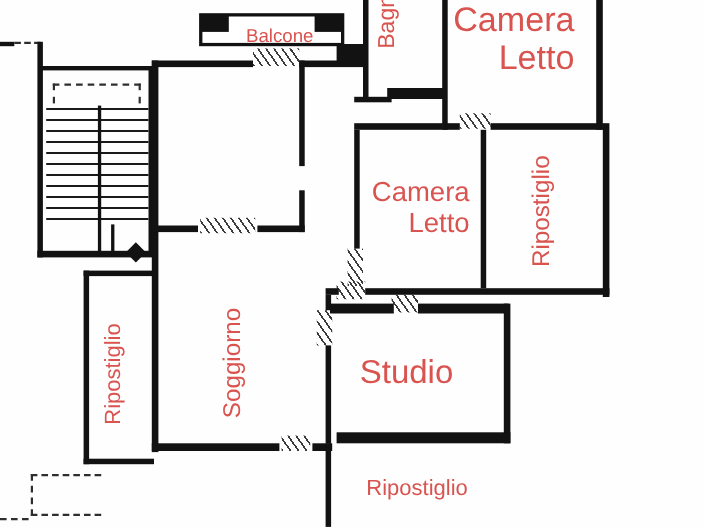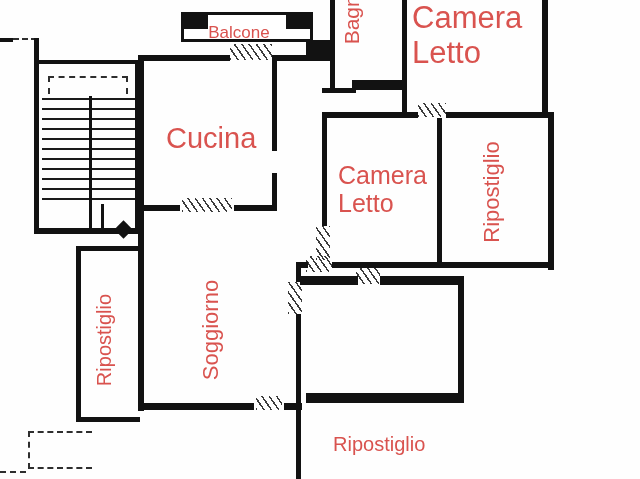--- a/index.html
+++ b/index.html
@@ -5,21 +5,21 @@
   html,body{margin:0;padding:0;background:#ffffff;}
   .plan{
     position:relative;width:640px;height:479px;background:#fefefe;
     overflow:hidden;font-family:"Liberation Sans",sans-serif;
   }
   .wall{position:absolute;background:var(--color-wall,#121212);}
   .outline{position:absolute;border:3px solid var(--color-wall,#121212);box-sizing:border-box;background:#fff;}
   .fill{position:absolute;background:var(--color-wall,#121212);}
   .hatch{position:absolute;background:repeating-linear-gradient(55deg,rgba(25,25,25,.85) 0 1.5px,transparent 1.5px 6px);}
   .label{position:absolute;color:var(--color-label,#d9534f);line-height:1.12;}
-  .label .line{display:block;}
+  .label .line{display:block;text-align:right;}
   .vlabel{
     position:absolute;color:var(--color-label,#d9534f);
     transform:translate(-50%,-50%) rotate(-90deg);
     transform-origin:center center;white-space:nowrap;
   }
   .watermark{
     position:absolute;left:160px;top:200px;width:330px;
     color:var(--color-watermark,#bfbfbf);opacity:.82;
     font-size:47px;letter-spacing:6px;font-weight:400;
   }
@@ -102,38 +102,38 @@
   <div class="hatch" style="left:356px;top:268px;width:24px;height:16px;"></div>
   <div class="wall" style="left:458px;top:276px;width:6px;height:127px;"></div>
   <div class="wall" style="left:306px;top:393px;width:158px;height:10px;"></div>
 
   <div class="wall" style="left:296px;top:403px;width:5px;height:76px;"></div>
 
   <div class="terrace" style="left:28px;top:431px;width:64px;height:38px;"></div>
   <div class="dash-h" style="left:0px;top:471px;width:26px;height:0;"></div>
 
 
-  <div class="label" style="left:193px;top:23px;width:92px;text-align:center;font-size:17px;">Balcone</div>
+  <div class="label" style="left:193px;top:23px;width:92px;text-align:right;font-size:17px;">Balcone</div>
 
   <div class="vlabel" style="left:352px;top:14px;font-size:21px;">Bagno</div>
 
   <div class="label" style="left:412px;top:1px;font-size:31px;">
     <span class="line">Camera</span>
     <span class="line">Letto</span>
   </div>
 
-  <div class="label" style="left:166px;top:122px;font-size:29px;">Cucina</div>
 
   <div class="label" style="left:338px;top:161px;font-size:25px;">
     <span class="line">Camera</span>
     <span class="line">Letto</span>
   </div>
 
   <div class="vlabel" style="left:492px;top:192px;font-size:22px;">Ripostiglio</div>
 
   <div class="vlabel" style="left:104px;top:340px;font-size:20px;">Ripostiglio</div>
 
   <div class="vlabel" style="left:211px;top:330px;font-size:22px;">Soggiorno</div>
 
+  <div class="label" style="left:327px;top:322px;font-size:30px;">Studio</div>
 
   <div class="label" style="left:333px;top:433px;font-size:20px;">Ripostiglio</div>
 
 </div>
 
 </body></html>

